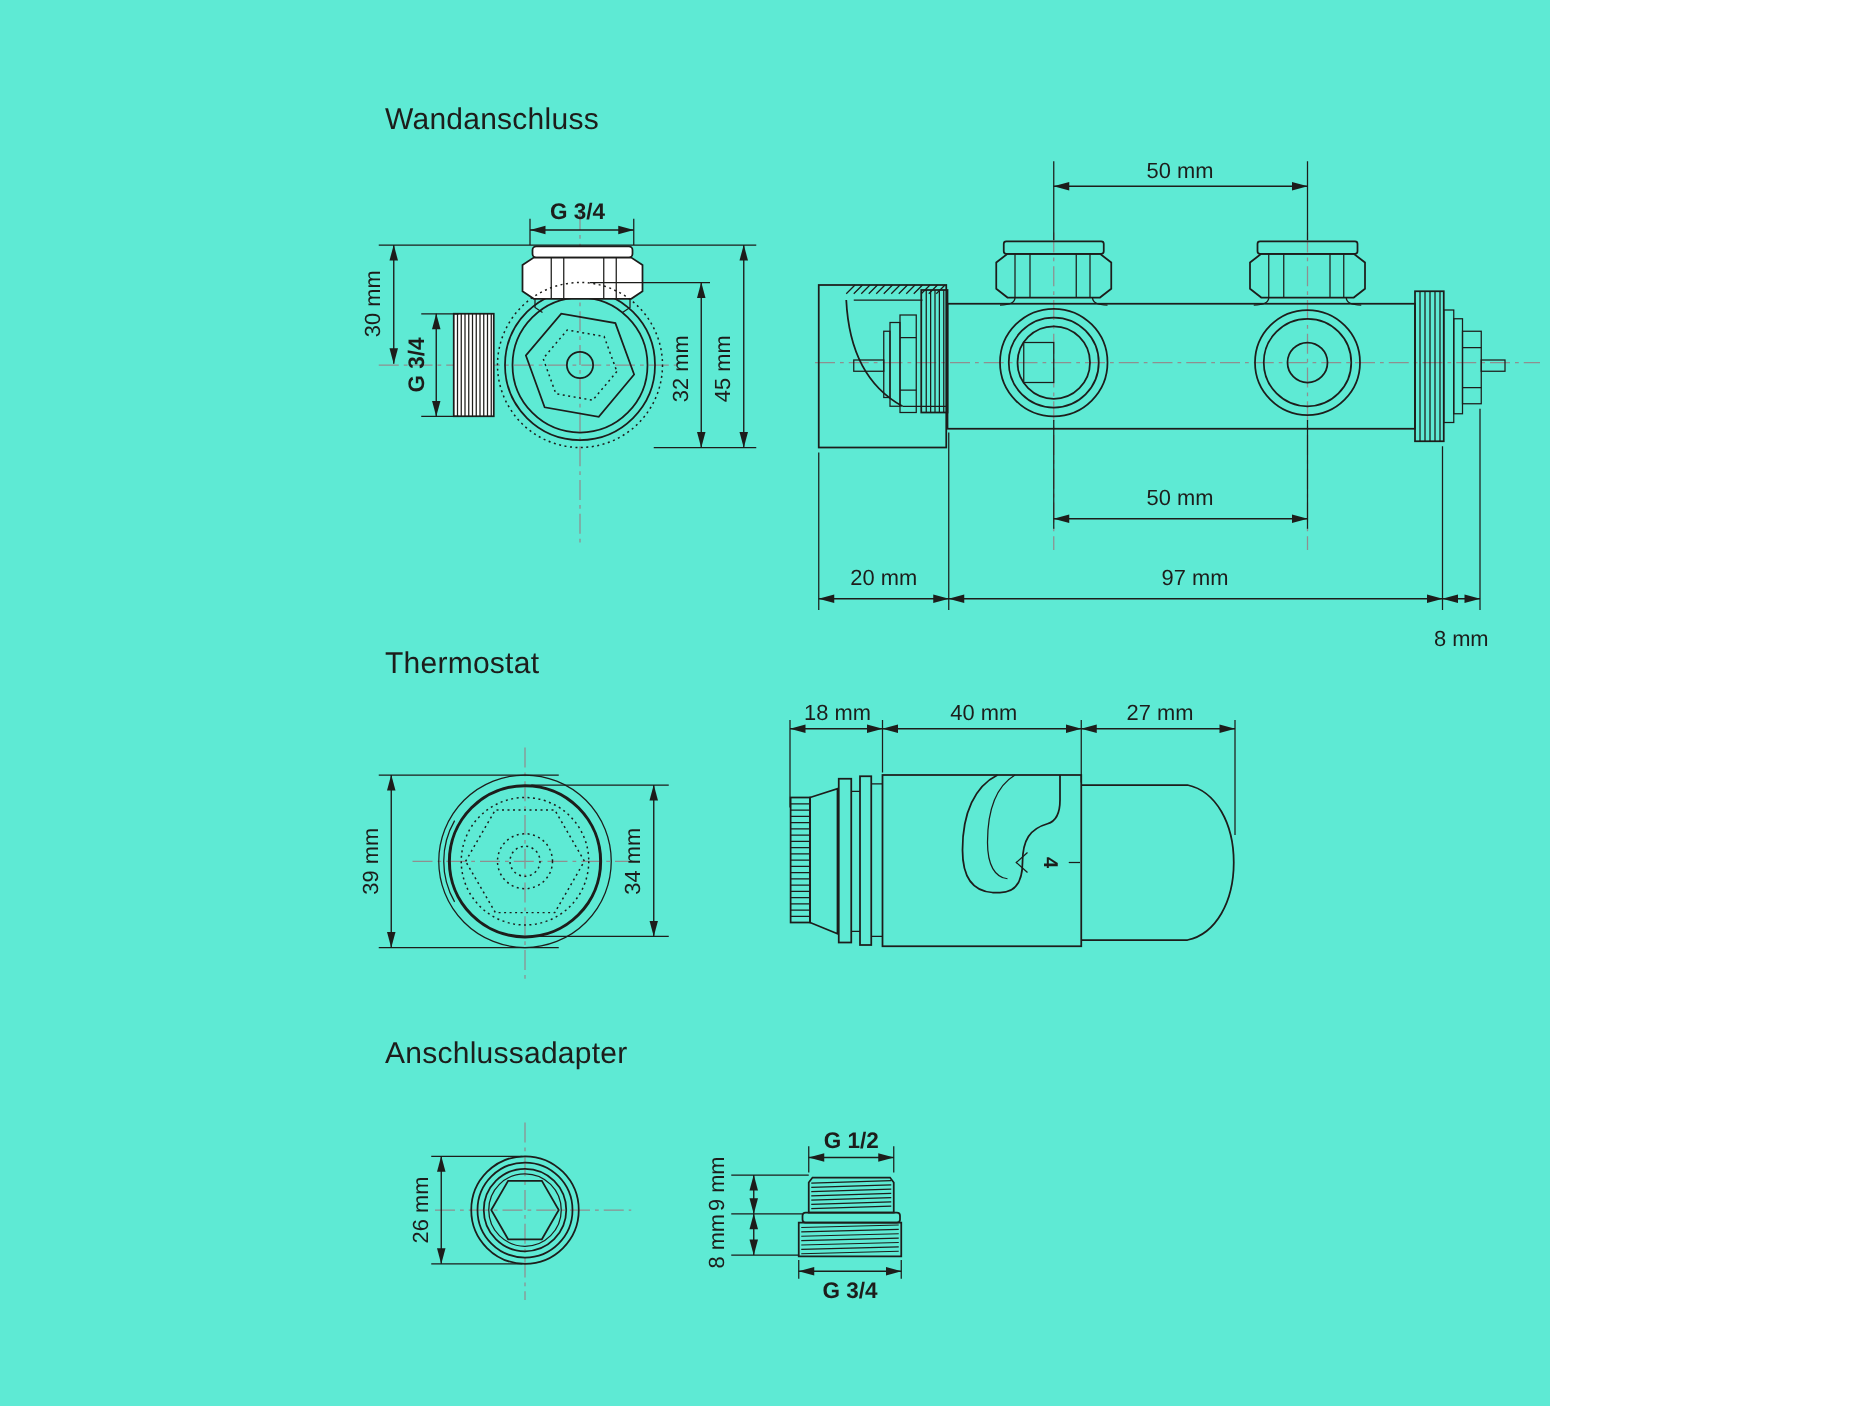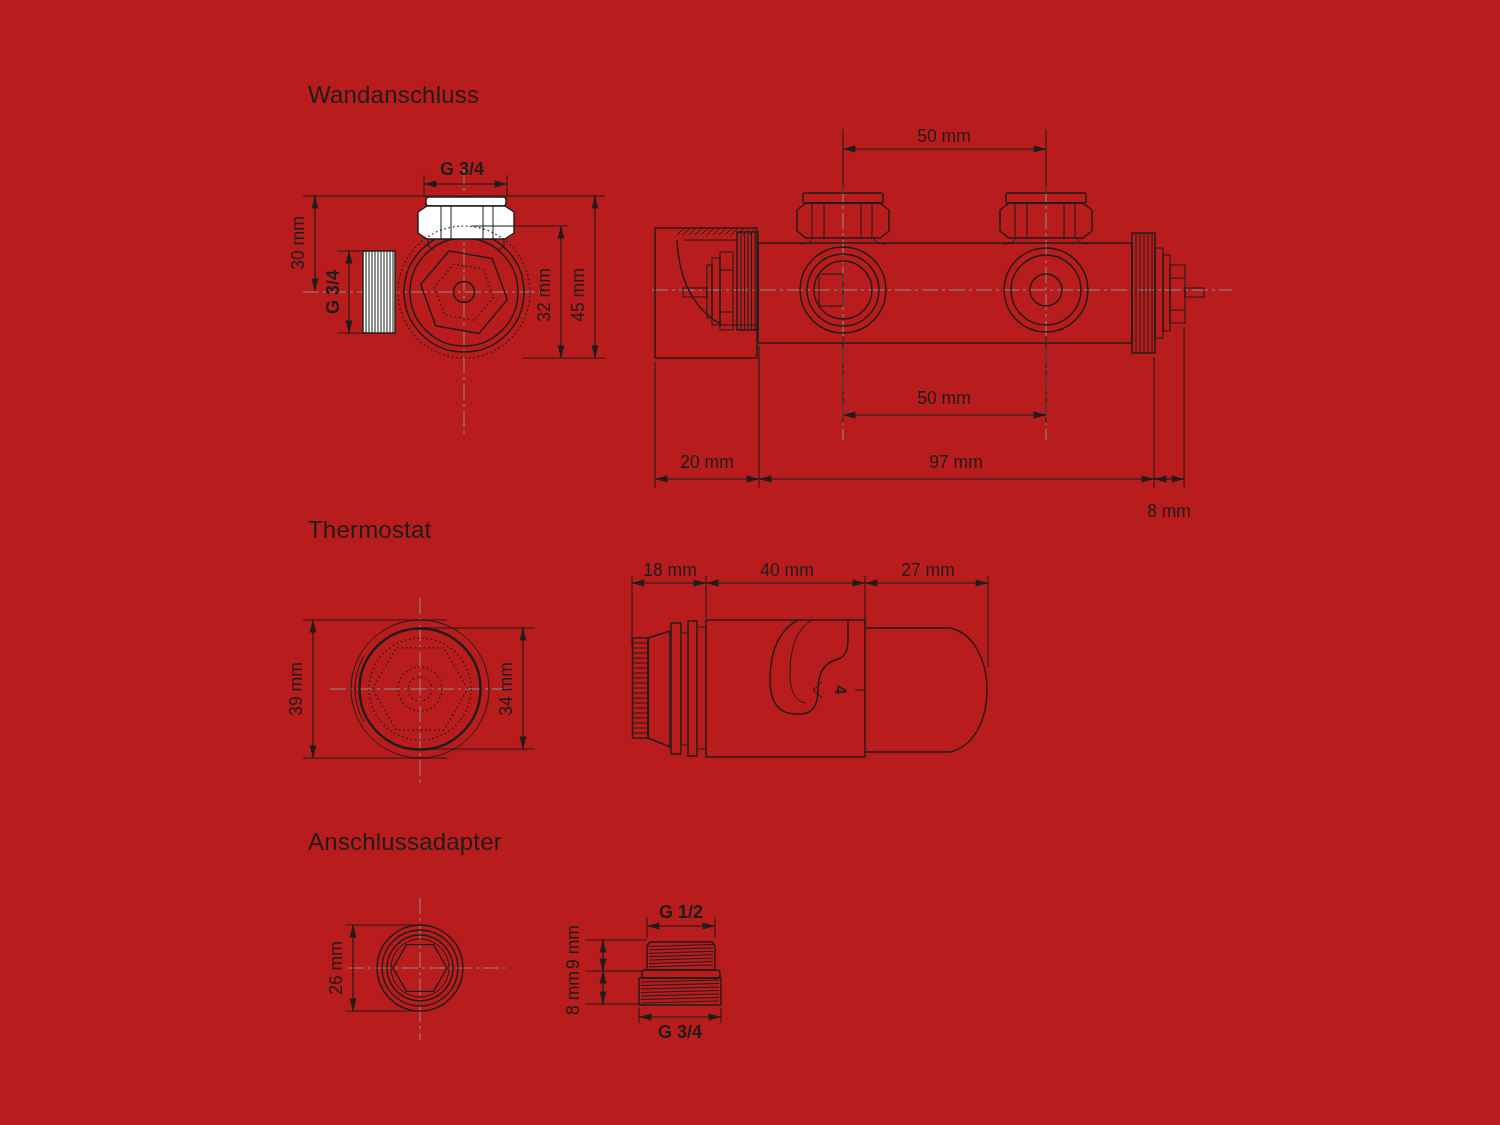--- a/index.html
+++ b/index.html
@@ -1,16 +1,16 @@
 <!DOCTYPE html>
 <html><head>
 <meta charset="utf-8">
 <style>
   html,body{margin:0;padding:0;background:#fff;}
-  #stage{position:relative;width:1500px;height:1125px;background:#b91c1c;overflow:hidden;
+  #stage{position:relative;width:1240px;height:1125px;background:#5eead4;overflow:hidden;
          font-family:"Liberation Sans","DejaVu Sans",sans-serif;}
   svg{position:absolute;left:0;top:0;}
   .ln   {fill:none;stroke:#1d1d1b;stroke-width:1.4;}
   .lnth {fill:none;stroke:#1d1d1b;stroke-width:1;}
   .wf   {fill:#ffffff;stroke:#1d1d1b;stroke-width:1.4;}
   .bold-circ{fill:none;stroke:#1d1d1b;stroke-width:2.4;}
   .dim  {fill:none;stroke:#1d1d1b;stroke-width:1.1;}
   .ext  {fill:none;stroke:#1d1d1b;stroke-width:1;}
   .dot  {fill:none;stroke:#1d1d1b;stroke-width:1.2;stroke-dasharray:1.6 2.8;}
   .cl   {fill:none;stroke:#8f8f8f;stroke-width:1;stroke-dasharray:16 4 3 4;}

